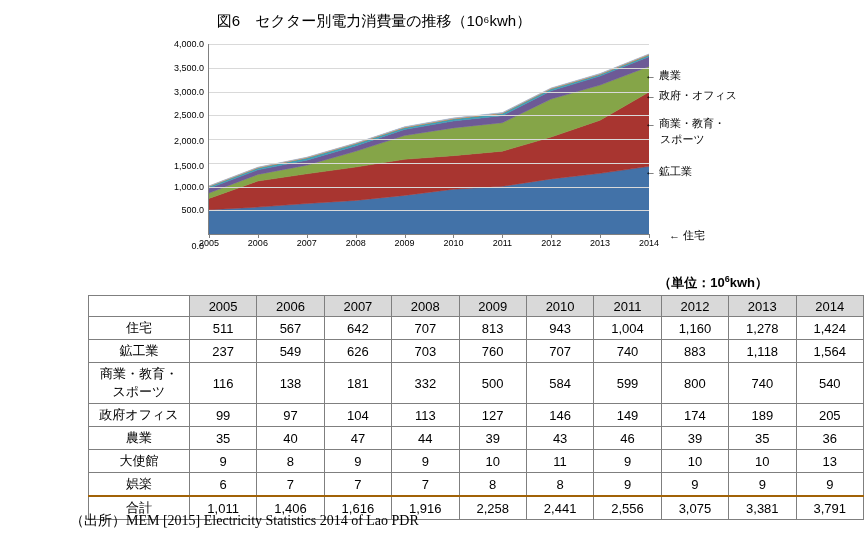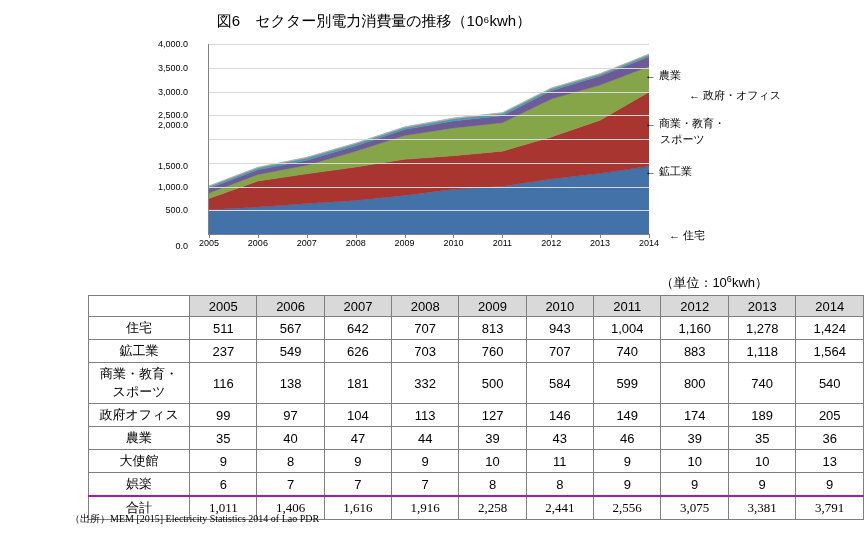--- a/index.html
+++ b/index.html
@@ -10,44 +10,44 @@
   }
   .title{
     position:absolute;top:12px;left:0;width:748px;text-align:center;
     font-size:15px;font-family:"Liberation Sans", sans-serif;
   }
   
   .chart-wrap{position:absolute;left:140px;top:38px;width:580px;height:215px;}
   .plot{position:absolute;left:68px;top:6px;width:440px;height:190px;
         border-left:1px solid #808080;border-bottom:1px solid #808080;}
   .gridline{position:absolute;left:0;width:100%;height:1px;background:#d9d9d9;}
-  .ylab{position:absolute;right:100%;margin-right:21px;transform:translateY(-50%);
+  .ylab{position:absolute;right:100%;margin-right:5px;transform:translateY(-50%);
         font-size:9px;font-family:"Liberation Sans", sans-serif;white-space:nowrap;}
   .xlab{position:absolute;top:100%;margin-top:4px;transform:translateX(-50%);
         font-size:9px;font-family:"Liberation Sans", sans-serif;}
   .tick{position:absolute;top:100%;width:1px;height:4px;background:#808080;}
   .areasvg{position:absolute;left:0;top:0;}
   .callout{position:absolute;font-size:11px;font-family:"Liberation Sans", sans-serif;
            white-space:nowrap;}
   .callout .arw{font-size:11px;}
   
   .unit{position:absolute;right:96px;top:274px;font-size:13px;
-        font-family:"Liberation Sans", sans-serif;}
+        font-family:"Liberation Sans", sans-serif;font-weight:bold;}
   .unit sup{font-size:9px;}
   
   table{position:absolute;left:88px;top:295px;border-collapse:collapse;
         font-size:13px;font-family:"Liberation Sans", sans-serif;}
   table td,table th{border:1px solid #7f7f7f;padding:2px 4px;text-align:center;
         font-weight:normal;height:16px;}
   thead td{background:#d9d9d9;font-size:13px;}
   td.rowhead{width:96px;background:#ffffff;}
   td.val{width:60px;}
   tr.total td{font-weight:normal;}
-  .thickline td{border-top:2px solid #a21caf;font-family:Liberation Serif, serif;}
-  .src{position:absolute;left:70px;top:512px;font-size:10px;}
+  .thickline td{border-top:2px solid #a16207;}
+  .src{position:absolute;left:70px;top:512px;font-size:14px;}
 </style>
 </head>
 <body>
 
 <div class="title">図6　セクター別電力消費量の推移（10⁶kwh）</div>
 
 <div class="chart-wrap">
   <div class="plot">
     <svg class="areasvg" width="440" height="190">
         <path d="M0.00 165.73 L48.89 163.07 L97.78 159.50 L146.67 156.42 L195.56 151.38 L244.44 145.21 L293.33 142.31 L342.22 134.90 L391.11 129.30 L440.00 122.36 L440.00 190.00 L391.11 190.00 L342.22 190.00 L293.33 190.00 L244.44 190.00 L195.56 190.00 L146.67 190.00 L97.78 190.00 L48.89 190.00 L0.00 190.00 Z" fill="#4272a8" stroke="#4272a8" stroke-width="0.5"></path>
@@ -59,21 +59,21 @@
         <path d="M0.00 141.88 L48.89 123.22 L97.78 113.24 L146.67 99.04 L195.56 82.79 L244.44 74.00 L293.33 68.59 L342.22 43.94 L391.11 29.50 L440.00 9.93 L440.00 10.35 L391.11 29.92 L342.22 44.37 L293.33 69.02 L244.44 74.38 L195.56 83.17 L146.67 99.37 L97.78 113.57 L48.89 123.55 L0.00 142.17 Z" fill="#9fb8d8" stroke="#9fb8d8" stroke-width="0.5"></path>
       </svg>
   <div class="ylab" style="top: 202px;">0.0</div>
       <div class="gridline" style="top: 166.25px;"></div>
       <div class="ylab" style="top: 166.25px;">500.0</div>
       <div class="gridline" style="top: 142.5px;"></div>
       <div class="ylab" style="top: 142.5px;">1,000.0</div>
       <div class="gridline" style="top: 118.75px;"></div>
       <div class="ylab" style="top: 122px;">1,500.0</div>
       <div class="gridline" style="top: 95px;"></div>
-      <div class="ylab" style="top: 81px;">2,000.0</div>
+      <div class="ylab" style="top: 97px;">2,000.0</div>
       <div class="gridline" style="top: 71.25px;"></div>
       <div class="ylab" style="top: 71.25px;">2,500.0</div>
       <div class="gridline" style="top: 47.5px;"></div>
       <div class="ylab" style="top: 47.5px;">3,000.0</div>
       <div class="gridline" style="top: 23.75px;"></div>
       <div class="ylab" style="top: 23.75px;">3,500.0</div>
       <div class="gridline" style="top: 0px;"></div>
       <div class="ylab" style="top: 0px;">4,000.0</div>
       <div class="tick" style="left: 0px;"></div>
       <div class="xlab" style="left: 0px;">2005</div>
@@ -93,21 +93,21 @@
       <div class="xlab" style="left: 342.222px;">2012</div>
       <div class="tick" style="left: 391.111px;"></div>
       <div class="xlab" style="left: 391.111px;">2013</div>
       <div class="tick" style="left: 440px;"></div>
       <div class="xlab" style="left: 440px;">2014</div>
     </div>
   <div class="callout" style="left:505px;top:30px;">
     <span class="arw">←</span>
     <span>農業</span>
   </div>
-  <div class="callout" style="left:505px;top:50px;margin-left:44px;">
+  <div class="callout" style="left:505px;top:50px;">
     <span class="arw">←</span>
     <span>政府・オフィス</span>
   </div>
   <div class="callout" style="left:505px;top:78px;">
     <span class="arw">←</span>
     <span>商業・教育・</span>
   </div>
   <div class="callout" style="left:520px;top:94px;">
     <span>スポーツ</span>
   </div>

